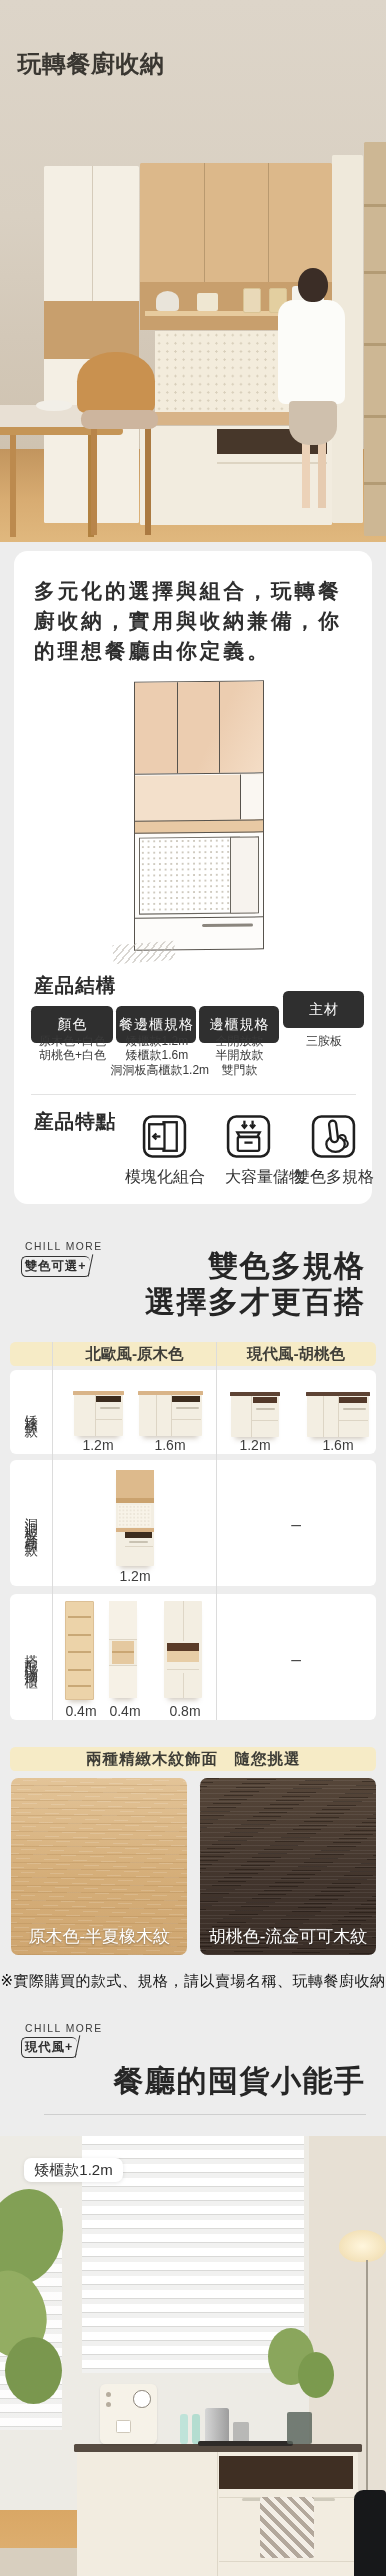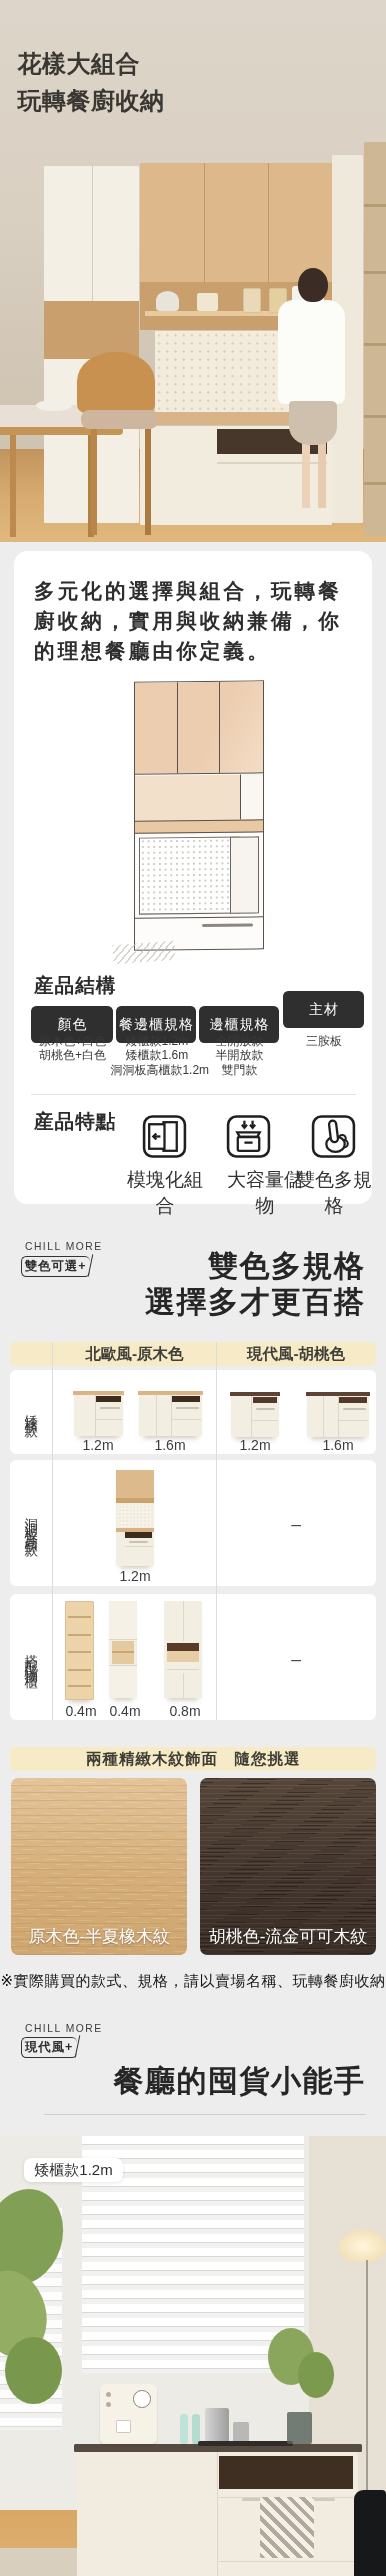--- a/index.html
+++ b/index.html
@@ -24,21 +24,21 @@
   
   .card{position:absolute;background:#fff;border-radius:13.4px;}
   .intro-par{position:absolute;left:19.6px;top:25px;width:325px;font-size:20.6px;line-height:30px;
         letter-spacing:3.1px;font-weight:700;color:#2e2e2e;}
   .h2{position:absolute;font-size:19.6px;font-weight:600;color:#2c2c2c;letter-spacing:1px;}
   .pill{position:absolute;height:37px;background:#2f2f2f;border-radius:5.2px;color:#fff;
         display:flex;align-items:center;justify-content:center;font-size:14px;letter-spacing:1px;}
   .colvals{position:absolute;text-align:center;font-size:12px;line-height:14.4px;color:#3a3a3a;}
   .colvals div{white-space:nowrap;}
   .divider{position:absolute;height:0.5px;background:#e3e3e3;}
-  .feat-label{position:absolute;width:93px;text-align:center;font-size:19px;color:#333;}
+  .feat-label{position:absolute;width:93px;text-align:center;font-size:16px;color:#333;}
 
   
   .sk{position:absolute;box-sizing:border-box;}
   .sk-line{border:1px solid #57534d;}
 
   
   .eyebrow{position:absolute;font-size:10.3px;letter-spacing:1.5px;color:#3c3c3c;font-weight:500;}
   .tagbadge{position:absolute;height:19px;border:1.3px solid #333;border-right:none;border-radius:5.2px;
         display:flex;align-items:center;justify-content:center;font-size:12.4px;font-weight:600;
         letter-spacing:1px;color:#2d2d2d;background:transparent;}
@@ -133,21 +133,20 @@
     <div class="person-part" style="left:-20.6px;top:427px;width:144px;height:8.2px;background:#c59556;border-radius:4.1px;z-index:22;"></div>
     <div class="person-part" style="left:10.3px;top:434px;width:6.2px;height:103px;background:#bc8a4e;z-index:21;"></div>
     <div class="person-part" style="left:88px;top:434px;width:6.2px;height:103px;background:#b1813f;z-index:21;"></div>
     <div class="person-part" style="left:77px;top:352px;width:78px;height:61px;background:#c9914f;border-radius:48% 48% 8.2px 8.2px;z-index:23;"></div>
     <div class="person-part" style="left:81px;top:410px;width:77px;height:18.5px;background:#cdb59e;border-radius:8.2px;z-index:23;"></div>
     <div class="person-part" style="left:91px;top:427px;width:5.7px;height:108px;background:#b8854a;z-index:22;"></div>
     <div class="person-part" style="left:145px;top:427px;width:5.7px;height:108px;background:#ab7a41;z-index:22;"></div>
     <div class="person-part" style="left:36px;top:400px;width:36px;height:11.3px;background:#f2efe8;border-radius:50%;z-index:24;"></div>
 
     <div class="hero-title">
-      <div>花樣大組合</div>
       <div>玩轉餐廚收納</div>
     </div>
   </div>
 
   <div class="card" style="left:14.4px;top:551px;width:358px;height:653px;">
     <div class="intro-par">多元化的選擇與組合，玩轉餐廚收納，實用與收納兼備，你的理想餐廳由你定義。</div>
 
     <div class="sk" style="left:112px;top:130px;width:147px;height:292px;">
       <div class="sk sk-line" style="left:7.2px;top:0;width:130px;height:269px;background:#fdfcfa;transform:skewY(-.6deg);">
         <div class="sk" style="left:0;top:0;width:100%;height:92px;background:linear-gradient(115deg,#eccdb0 60%,#f4ddc6);border-bottom:1px solid #57534d;">

